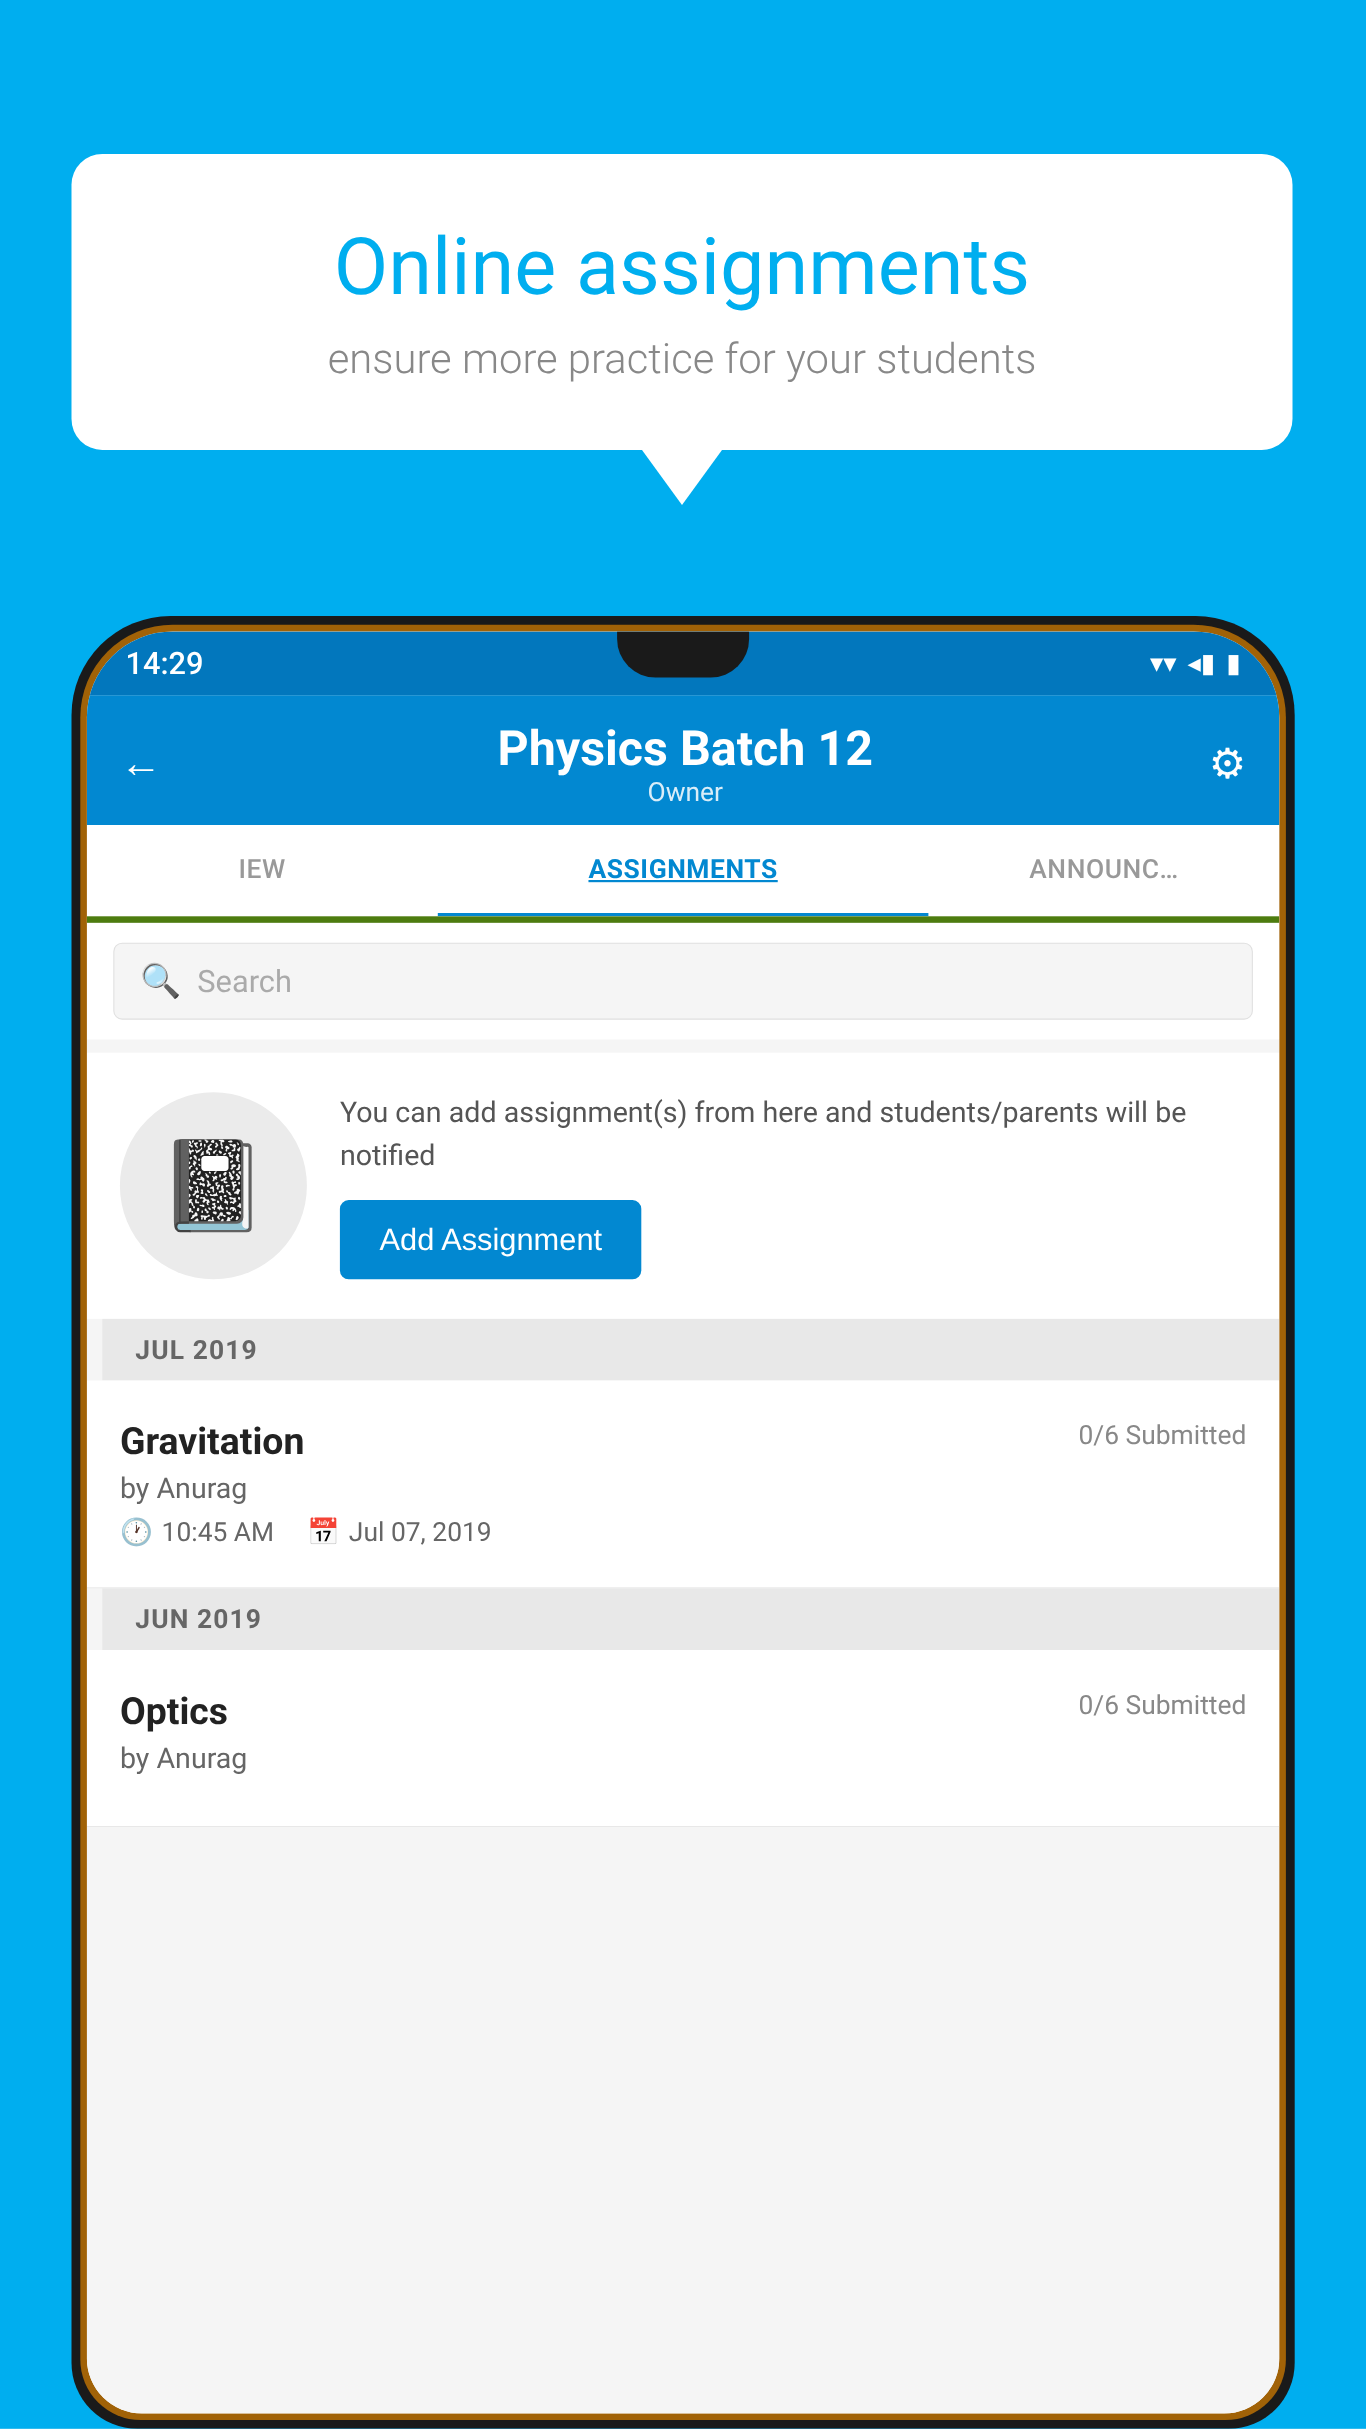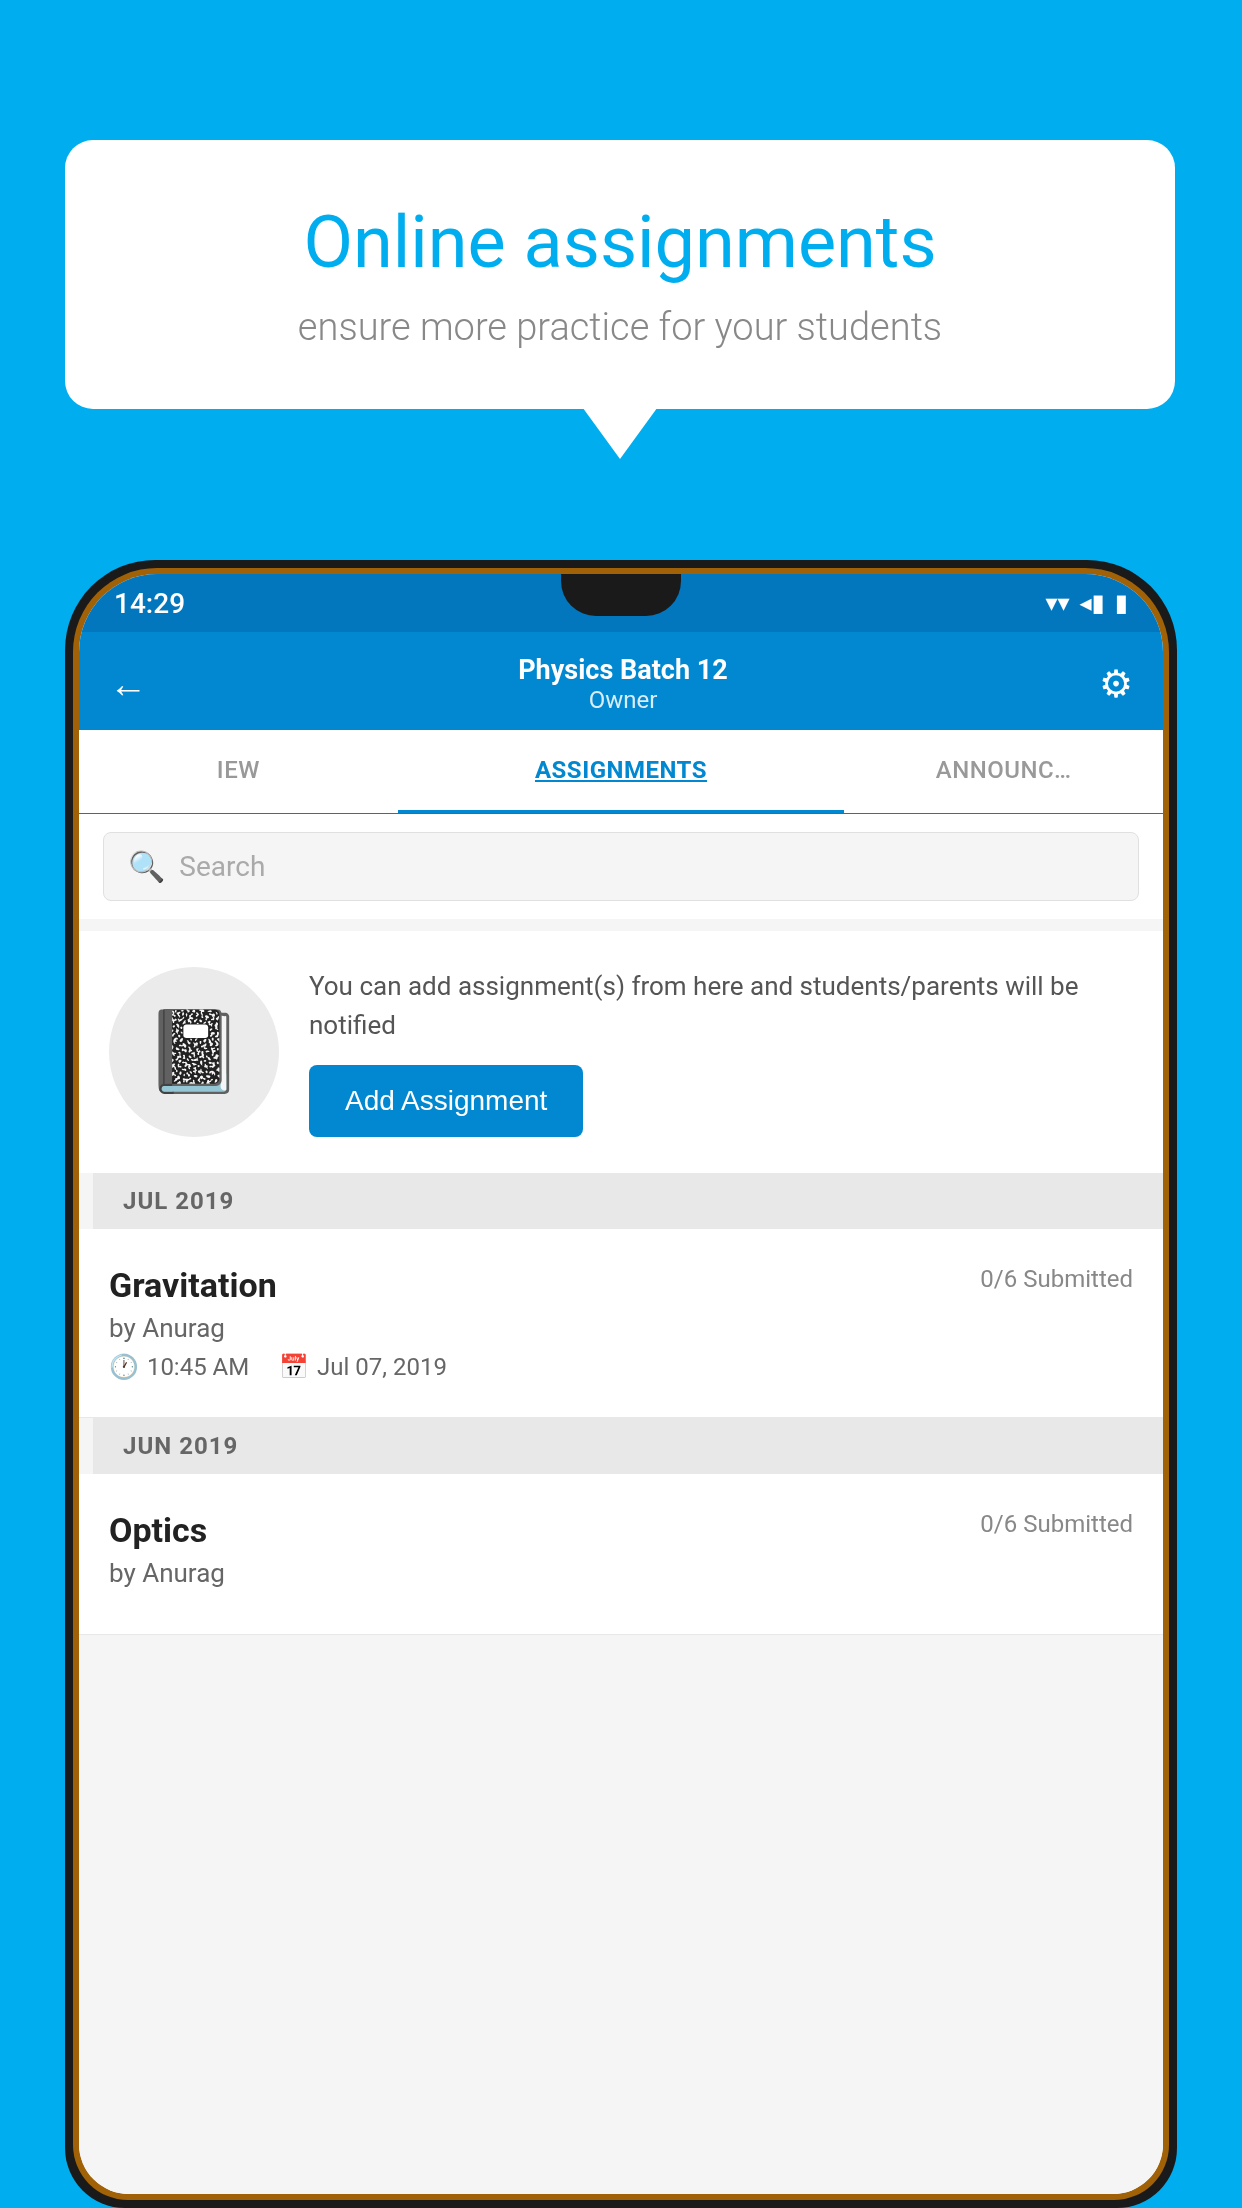--- a/index.html
+++ b/index.html
@@ -117,38 +117,38 @@
     .header-back {
       color: white;
       font-size: 38px;
       cursor: pointer;
     }
     .header-center {
       text-align: center;
     }
     .header-title {
       color: white;
-      font-size: 27px;
+      font-size: 44px;
       font-weight: 700;
     }
     .header-subtitle {
       color: rgba(255,255,255,0.85);
       font-size: 24px;
     }
     .header-gear {
       color: white;
       font-size: 38px;
       cursor: pointer;
     }
 
     
     .tabs-container {
       background: white;
       display: flex;
-      border-bottom: 1px solid #4d7c0f;
+      border-bottom: 6px solid #4d7c0f;
       overflow: hidden;
     }
     .tab {
       flex: 1;
       padding: 26px 10px;
       text-align: center;
       font-size: 24px;
       font-weight: 500;
       color: #999;
       cursor: pointer;

